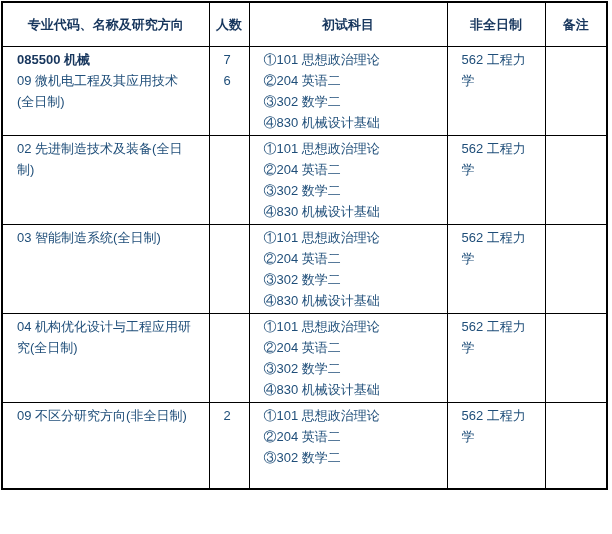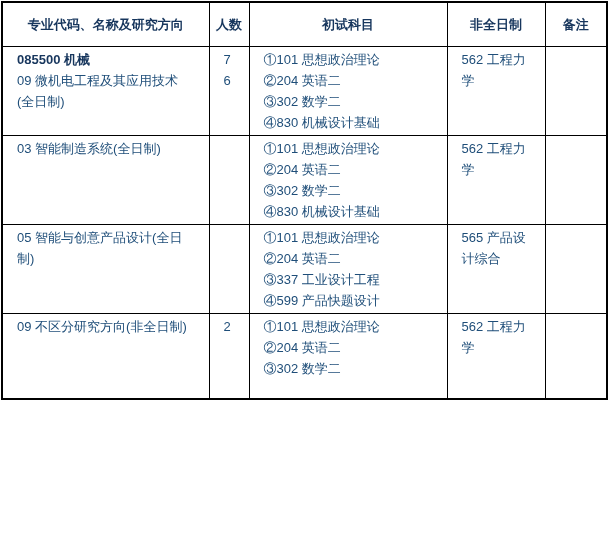--- a/index.html
+++ b/index.html
@@ -80,44 +80,58 @@
           <div>①101 思想政治理论</div>
           <div>②204 英语二</div>
           <div>③302 数学二</div>
           <div>④830 机械设计基础</div>
         </td>
         <td>562 工程力学</td>
         <td></td>
       </tr>
       <tr>
         <td>
+          <div>02 先进制造技术及装备(全日制)</div>
+        </td>
+        <td class="count-cell"></td>
+        <td>
+          <div>①101 思想政治理论</div>
+          <div>②204 英语二</div>
+          <div>③302 数学二</div>
+          <div>④830 机械设计基础</div>
+        </td>
+        <td>562 工程力学</td>
+        <td></td>
+      </tr>
+      <tr>
+        <td>
           <div>03 智能制造系统(全日制)</div>
         </td>
         <td class="count-cell"></td>
         <td>
           <div>①101 思想政治理论</div>
           <div>②204 英语二</div>
           <div>③302 数学二</div>
           <div>④830 机械设计基础</div>
         </td>
         <td>562 工程力学</td>
         <td></td>
       </tr>
       <tr>
         <td>
-          <div>05 智能与创意产品设计(全日制)</div>
+          <div>04 机构优化设计与工程应用研究(全日制)</div>
         </td>
         <td class="count-cell"></td>
         <td>
           <div>①101 思想政治理论</div>
           <div>②204 英语二</div>
-          <div>③337 工业设计工程</div>
-          <div>④599 产品快题设计</div>
+          <div>③302 数学二</div>
+          <div>④830 机械设计基础</div>
         </td>
-        <td>565 产品设计综合</td>
+        <td>562 工程力学</td>
         <td></td>
       </tr>
       <tr>
         <td>
           <div>09 不区分研究方向(非全日制)</div>
         </td>
         <td class="count-cell">2</td>
         <td>
           <div>①101 思想政治理论</div>
           <div>②204 英语二</div>

